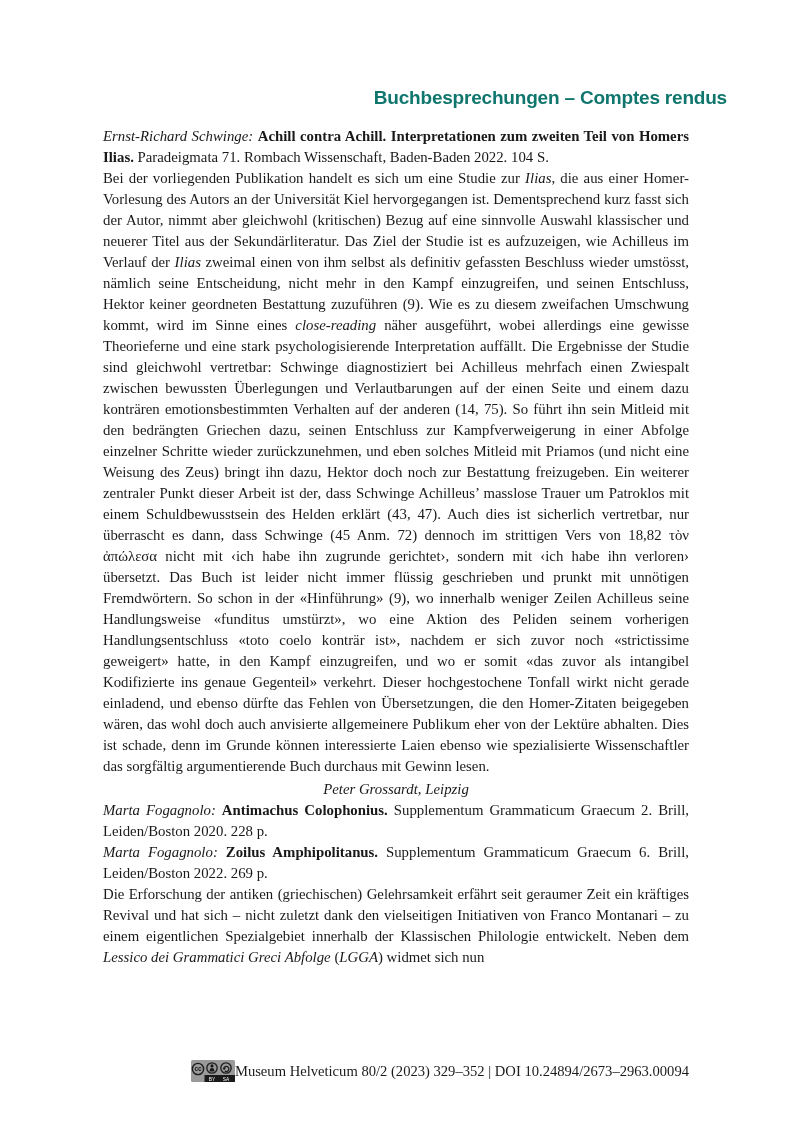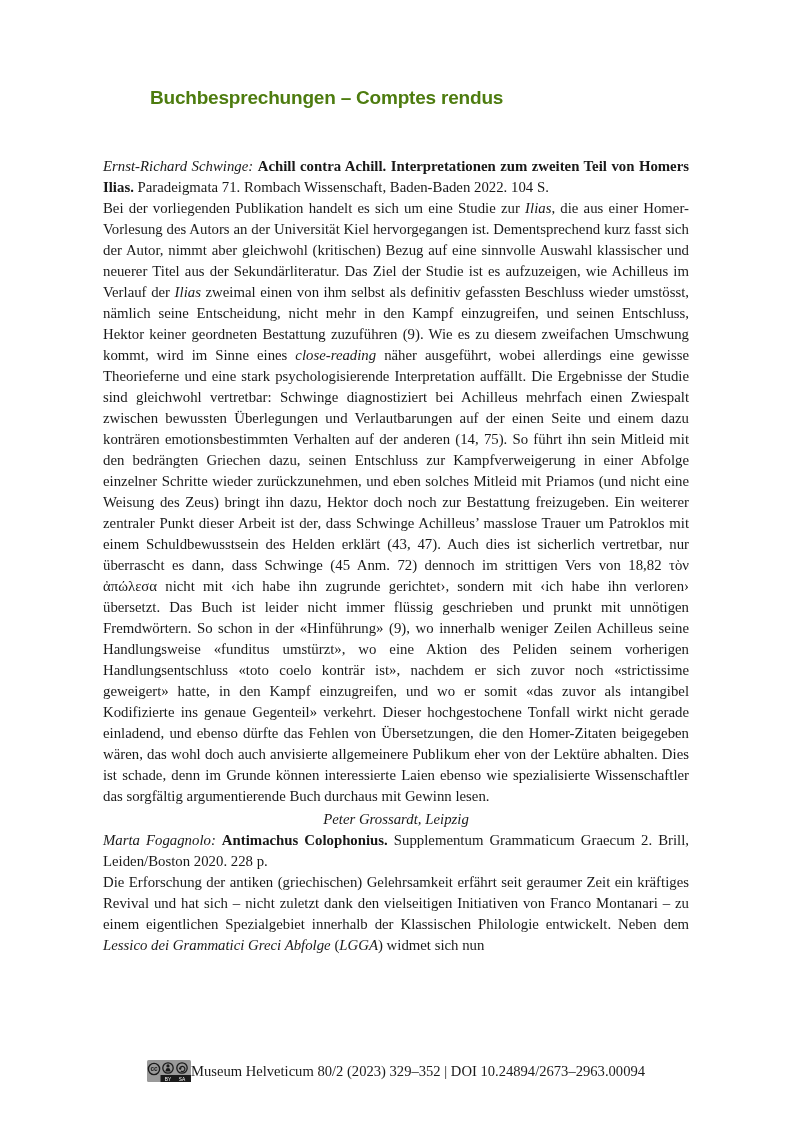--- a/index.html
+++ b/index.html
@@ -14,29 +14,29 @@
   .page {
     position: absolute;
     left: 103px; top: 0;
     width: 586px;
   }
   .page-title {
     font-family: "Liberation Sans", "DejaVu Sans", sans-serif;
     font-weight: 700;
     font-size: 19px;
     line-height: 24px;
-    color: #4d7c0f;
-    text-align: left;
+    color: #0f766e;
+    text-align: right;
     position: relative;
-    left: 47px;
+    left: 38px;
     margin: 86px 0 0 0;
     letter-spacing: -0.2px;
   }
   .review { margin: 0; }
-  .review.first { margin-top: 46px; }
+  .review.first { margin-top: 16px; }
   .review.second { }
   .review-heading,
   .review-body {
     font-size: 14.8px;
     line-height: 21px;
     text-align: justify;
     margin: 0;
   }
   .review-heading b { font-weight: 700; }
   .review-heading i, .review-body i { font-style: italic; }
@@ -47,21 +47,21 @@
     text-align: center;
     margin: 2px 0 0 0;
   }
   .footer {
     position: absolute;
     left: 103px;
     top: 1060px;
     width: 586px;
     display: flex;
     align-items: center;
-    justify-content: center;
+    justify-content: flex-end;
   }
   .license-badge {
     width: 44px; height: 22px;
     display: block;
     cursor: pointer;
   }
   .citation {
     font-size: 14.6px;
     line-height: 22px;
     color: #1a1a1a;
@@ -77,20 +77,21 @@
   <h1 class="page-title">Buchbesprechungen – Comptes rendus</h1>
 
   <section class="review first">
     <p class="review-heading"><i>Ernst-Richard Schwinge:</i> <b>Achill contra Achill. Interpretationen zum zweiten Teil von Homers Ilias.</b> Paradeigmata 71. Rombach Wissenschaft, Baden-Baden 2022. 104 S.</p>
     <p class="review-body">Bei der vorliegenden Publikation handelt es sich um eine Studie zur <i>Ilias</i>, die aus einer Homer-Vorlesung des Autors an der Universität Kiel hervorgegangen ist. Dementsprechend kurz fasst sich der Autor, nimmt aber gleichwohl (kritischen) Bezug auf eine sinnvolle Auswahl klassischer und neuerer Titel aus der Sekundärliteratur. Das Ziel der Studie ist es aufzuzeigen, wie Achilleus im Verlauf der <i>Ilias</i> zweimal einen von ihm selbst als definitiv gefassten Beschluss wieder umstösst, nämlich seine Entscheidung, nicht mehr in den Kampf einzugreifen, und seinen Entschluss, Hektor keiner geordneten Bestattung zuzuführen (9). Wie es zu diesem zweifachen Umschwung kommt, wird im Sinne eines <i>close-reading</i> näher ausgeführt, wobei allerdings eine gewisse Theorieferne und eine stark psychologisierende Interpretation auffällt. Die Ergebnisse der Studie sind gleichwohl vertretbar: Schwinge diagnostiziert bei Achilleus mehrfach einen Zwiespalt zwischen bewussten Überlegungen und Verlautbarungen auf der einen Seite und einem dazu konträren emotionsbestimmten Verhalten auf der anderen (14, 75). So führt ihn sein Mitleid mit den bedrängten Griechen dazu, seinen Entschluss zur Kampfverweigerung in einer Abfolge einzelner Schritte wieder zurückzunehmen, und eben solches Mitleid mit Priamos (und nicht eine Weisung des Zeus) bringt ihn dazu, Hektor doch noch zur Bestattung freizugeben. Ein weiterer zentraler Punkt dieser Arbeit ist der, dass Schwinge Achilleus’ masslose Trauer um Patroklos mit einem Schuldbewusstsein des Helden erklärt (43, 47). Auch dies ist sicherlich vertretbar, nur überrascht es dann, dass Schwinge (45 Anm. 72) dennoch im strittigen Vers von 18,82 τὸν ἀπώλεσα nicht mit ‹ich habe ihn zugrunde gerichtet›, sondern mit ‹ich habe ihn verloren› übersetzt. Das Buch ist leider nicht immer flüssig geschrieben und prunkt mit unnötigen Fremdwörtern. So schon in der «Hinführung» (9), wo innerhalb weniger Zeilen Achilleus seine Handlungsweise «funditus umstürzt», wo eine Aktion des Peliden seinem vorherigen Handlungsentschluss «toto coelo konträr ist», nachdem er sich zuvor noch «strictissime geweigert» hatte, in den Kampf einzugreifen, und wo er somit «das zuvor als intangibel Kodifizierte ins genaue Gegenteil» verkehrt. Dieser hochgestochene Tonfall wirkt nicht gerade einladend, und ebenso dürfte das Fehlen von Übersetzungen, die den Homer-Zitaten beigegeben wären, das wohl doch auch anvisierte allgemeinere Publikum eher von der Lektüre abhalten. Dies ist schade, denn im Grunde können interessierte Laien ebenso wie spezialisierte Wissenschaftler das sorgfältig argumentierende Buch durchaus mit Gewinn lesen.</p>
     <p class="signature">Peter Grossardt, Leipzig</p>
   </section>
 
   <section class="review second">
     <p class="review-heading"><i>Marta Fogagnolo:</i> <b>Antimachus Colophonius.</b> Supplementum Grammaticum Graecum 2. Brill, Leiden/Boston 2020. 228 p.</p>
+    <p class="review-heading"><i>Marta Fogagnolo:</i> <b>Zoilus Amphipolitanus.</b> Supplementum Grammaticum Graecum 6. Brill, Leiden/Boston 2022. 269 p.</p>
     <p class="review-body">Die Erforschung der antiken (griechischen) Gelehrsamkeit erfährt seit geraumer Zeit ein kräftiges Revival und hat sich – nicht zuletzt dank den vielseitigen Initiativen von Franco Montanari – zu einem eigentlichen Spezialgebiet innerhalb der Klassischen Philologie entwickelt. Neben dem <i>Lessico dei Grammatici Greci Abfolge</i> (<i>LGGA</i>) widmet sich nun</p>
   </section>
 
 </div>
 
 <div class="footer">
   <svg class="license-badge" viewBox="0 0 44 22" xmlns="http://www.w3.org/2000/svg">
     <rect x="0" y="0" width="44" height="22" rx="1.5" fill="#9a9a9a"></rect>
     <rect x="13.5" y="15" width="30.5" height="7" fill="#1a1a1a"></rect>
     <g>

